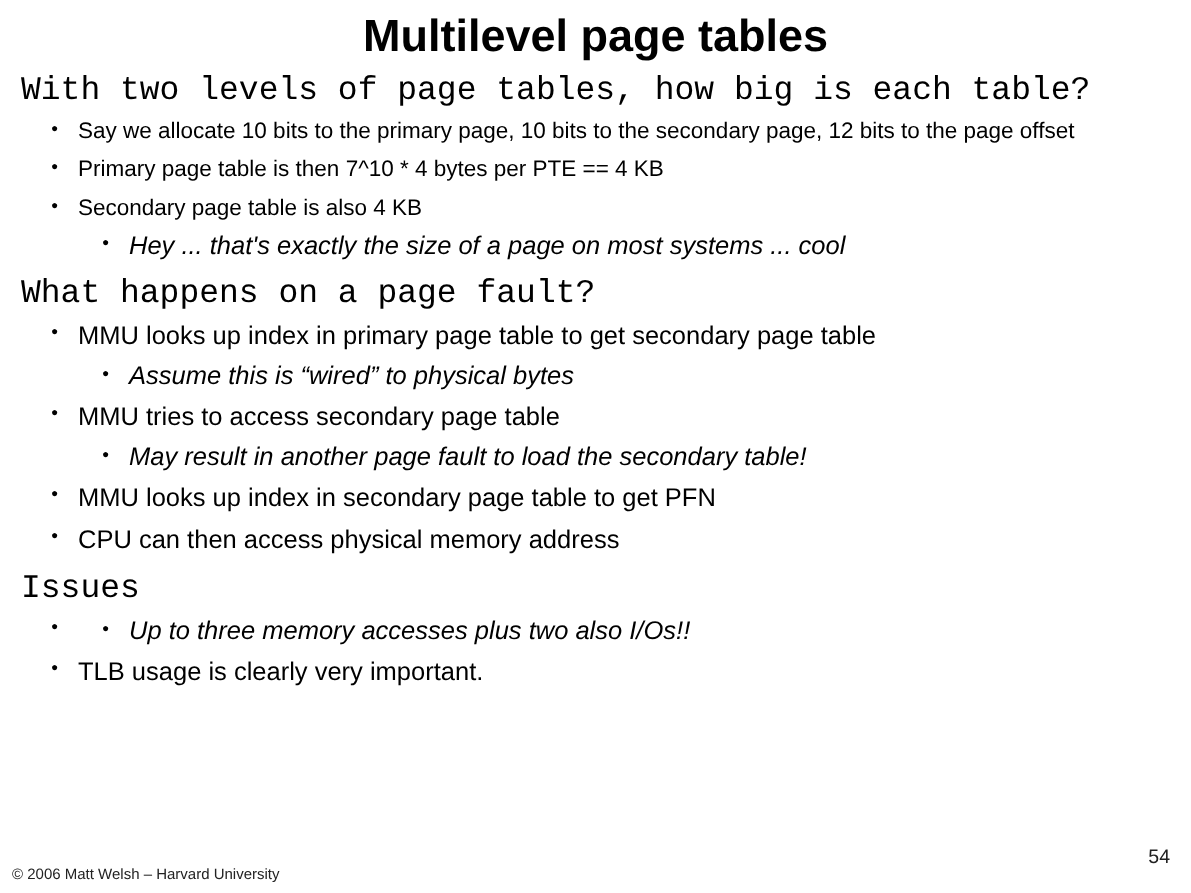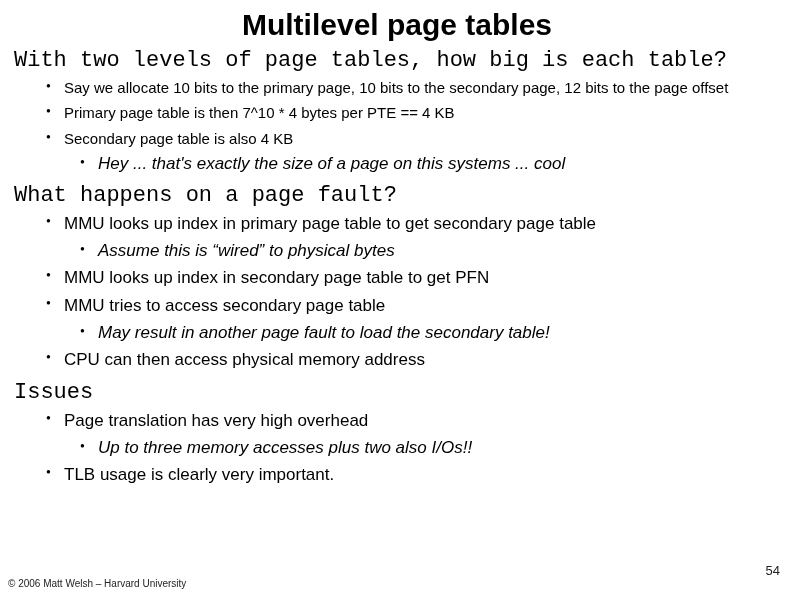--- a/index.html
+++ b/index.html
@@ -1,21 +1,21 @@
 <!DOCTYPE html>
 <html><head>
 <meta charset="utf-8">
 <style>
   * { margin: 0; padding: 0; box-sizing: border-box; }
   html, body { width: 794px; height: 595px; background: #fff; font-family: Arial, Helvetica, sans-serif; color: #000; position: relative; }
   .slide { width: 794px; height: 568px; padding: 8px 14px 0 14px; }
   .title { text-align: center; font-size: 30px; font-weight: bold; color: #000; margin-bottom: 6px; }
   .section { font-size: 22px; margin: 6px 0 4px 0; font-family: Liberation Mono, monospace; }
   ul.l1 { list-style: none; padding-left: 34px; margin-bottom: 8px; }
-  ul.l1 > li { font-size: 15px; line-height: 1.35; margin: 5px 16px; position: relative; }
+  ul.l1 > li { font-size: 15px; line-height: 1.35; margin: 5px 4px; position: relative; }
   ul.l1 > li::before { content: "●"; position: absolute; left: -18px; top: 3px; font-size: 8px; }
   ul.l2 { list-style: none; padding-left: 34px; margin-top: 4px; }
   ul.l2 > li { font-size: 17px; font-style: italic; line-height: 1.3; margin: 3px 0; position: relative; }
   ul.l2 > li::before { content: "●"; position: absolute; left: -18px; top: 4px; font-size: 8px; }
   .sec2 ul.l1 > li { font-size: 17px; }
   .sec3 ul.l1 > li { font-size: 17px; }
   .footer-left { position: absolute; left: 8px; bottom: 6px; font-size: 10px; color: #222; }
   .footer-right { position: absolute; right: 14px; bottom: 17px; font-size: 13px; color: #222; }
 </style>
 </head>
@@ -24,47 +24,47 @@
 <div class="slide">
 
   <div class="title">Multilevel page tables</div>
 
   <div class="section">With two levels of page tables, how big is each table?</div>
   <ul class="l1">
     <li><span>Say we allocate 10 bits to the primary page, 10 bits to the secondary page, 12 bits to the page offset</span></li>
     <li><span>Primary page table is then 7^10 * 4 bytes per PTE == 4 KB</span></li>
     <li><span>Secondary page table is also 4 KB</span>
       <ul class="l2">
-        <li>Hey ... that's exactly the size of a page on this systems ... cool</li>
+        <li>Hey ... that's exactly the size of a page on most systems ... cool</li>
       </ul>
     </li>
   </ul>
 
   <div class="section">What happens on a page fault?</div>
   <div class="sec2">
   <ul class="l1">
     <li><span>MMU looks up index in primary page table to get secondary page table</span>
       <ul class="l2">
         <li>Assume this is “wired” to physical bytes</li>
       </ul>
     </li>
-    <li><span>MMU looks up index in secondary page table to get PFN</span></li>
     <li><span>MMU tries to access secondary page table</span>
       <ul class="l2">
         <li>May result in another page fault to load the secondary table!</li>
       </ul>
     </li>
+    <li><span>MMU looks up index in secondary page table to get PFN</span></li>
     <li><span>CPU can then access physical memory address</span></li>
   </ul>
   </div>
 
   <div class="section">Issues</div>
   <div class="sec3">
   <ul class="l1">
-    <li><span>Page translation has very high overhead</span>
+    <li>
       <ul class="l2">
         <li>Up to three memory accesses plus two also I/Os!!</li>
       </ul>
     </li>
     <li><span>TLB usage is clearly very important.</span></li>
   </ul>
   </div>
 
 </div>
 

